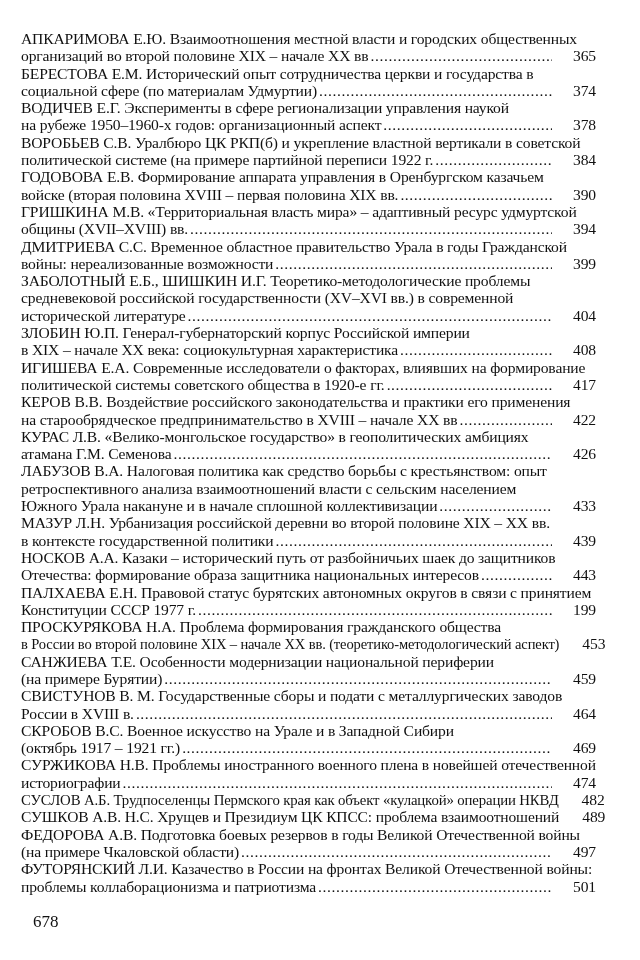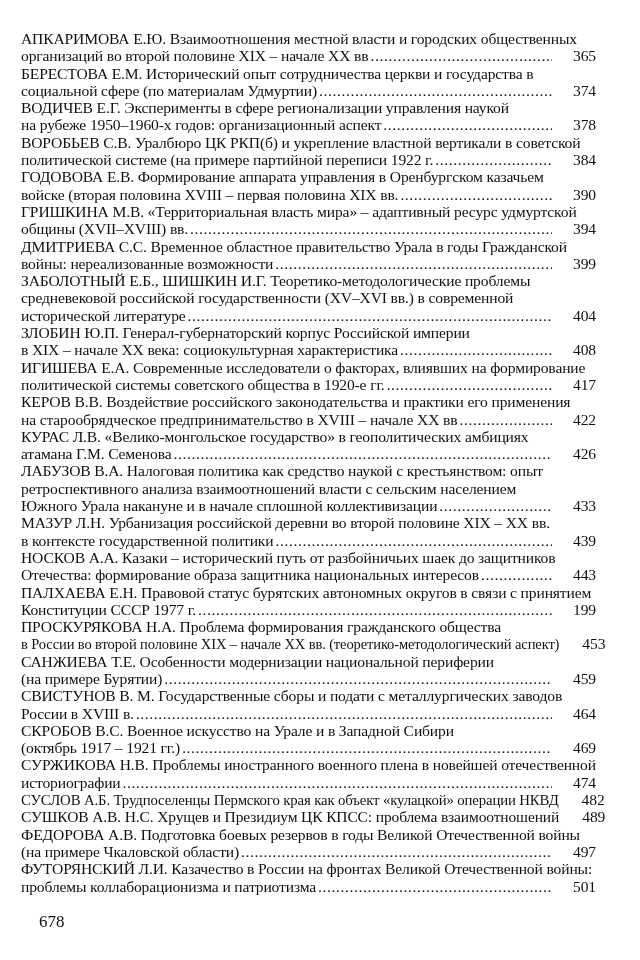--- a/index.html
+++ b/index.html
@@ -48,21 +48,21 @@
   .line .leader::before {
     content: "................................................................................................................................................................................................................................................";
   }
   .line .pg {
     flex: 0 0 auto;
     text-align: right;
     margin-left: 20px;
   }
   .page-number {
     position: absolute;
-    left: 39px;
+    left: 33px;
     top: 912px;
     font-size: 17px;
     line-height: 20px;
   }
 </style>
 </head>
 <body>
 
 <div class="toc" id="toc">
     <div class="entry">
@@ -156,21 +156,21 @@
     </div>
     <div class="entry">
       <div class="line"><span class="txt">КУРАС Л.В. «Велико-монгольское государство» в геополитических амбициях</span></div>
       <div class="line last">
         <span class="txt">атамана Г.М. Семенова</span>
         <span class="leader"></span>
         <span class="pg">426</span>
       </div>
     </div>
     <div class="entry">
-      <div class="line"><span class="txt">ЛАБУЗОВ В.А. Налоговая политика как средство наукой с крестьянством: опыт</span></div>
+      <div class="line"><span class="txt">ЛАБУЗОВ В.А. Налоговая политика как средство борьбы с крестьянством: опыт</span></div>
       <div class="line"><span class="txt">ретроспективного анализа взаимоотношений власти с сельским населением</span></div>
       <div class="line last">
         <span class="txt">Южного Урала накануне и в начале сплошной коллективизации</span>
         <span class="leader"></span>
         <span class="pg">433</span>
       </div>
     </div>
     <div class="entry">
       <div class="line"><span class="txt">МАЗУР Л.Н. Урбанизация  российской деревни во второй половине XIX – XX вв.</span></div>
       <div class="line last">

